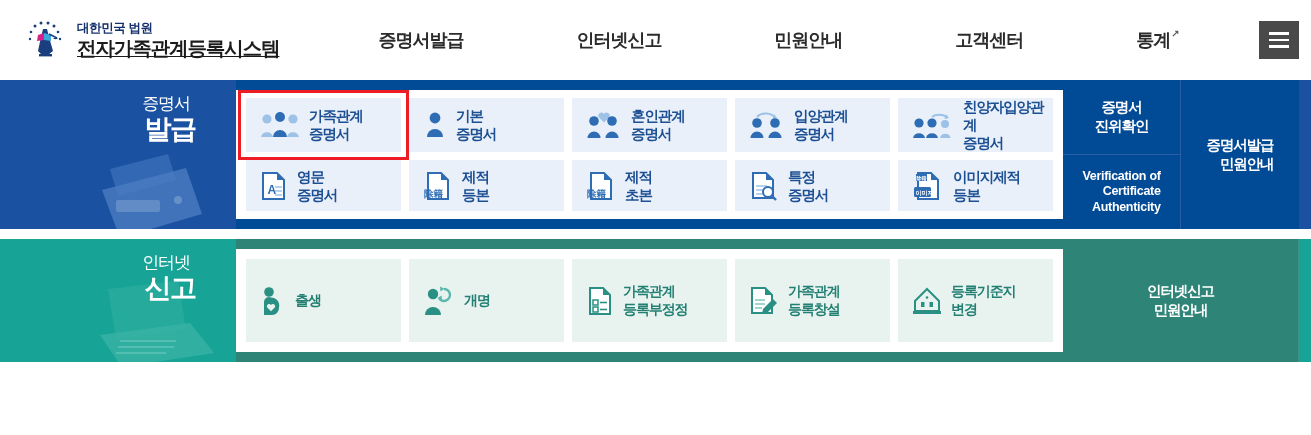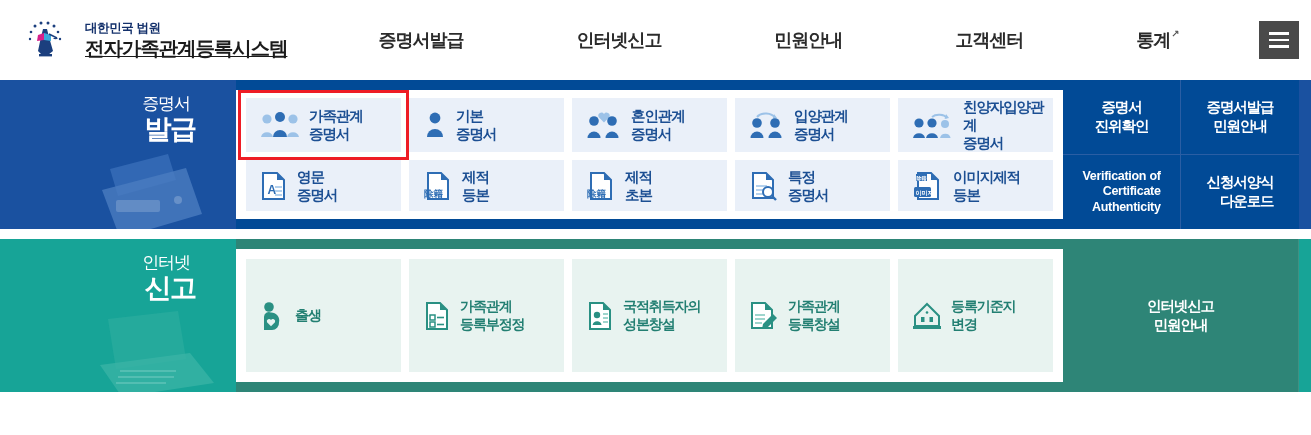--- a/index.html
+++ b/index.html
@@ -7,21 +7,21 @@
     width: 1311px; height: 435px;
     font-family: "Liberation Sans", "DejaVu Sans", sans-serif;
     background: #ffffff; overflow: hidden;
   }
 
   
   .header {
     height: 80px; display: flex; align-items: center;
     background: #ffffff; padding: 0 12px 0 22px;
   }
-  .logo-block { display: flex; align-items: center; gap: 17px; width: 300px; flex: none; }
+  .logo-block { display: flex; align-items: center; gap: 9px; width: 300px; flex: none; }
   .emblem { width: 46px; height: 46px; flex: none; }
   .logo-text { line-height: 1.15; }
   .logo-top {
     font-size: 12.5px; font-weight: bold; color: #13306b;
     letter-spacing: -0.4px; margin-bottom: 2px;
   }
   .logo-main {
     font-size: 19.5px; font-weight: bold; color: #1b1b1b;
     letter-spacing: -1.1px;
     text-decoration: underline;
@@ -36,21 +36,21 @@
   .menu-btn {
     width: 40px; height: 38px; background: #4a4a4a; flex: none;
     display: flex; flex-direction: column; align-items: center;
     justify-content: center; gap: 4px; cursor: pointer; margin-left: 14px;
   }
   .menu-btn span { display: block; width: 20px; height: 2.5px; background: #fff; }
 
   
   .section { display: flex; width: 1311px; }
   .sec-cert { background: #014a96; height: 149px; }
-  .sec-report { background: #2e8577; height: 153px; }
+  .sec-report { background: #2e8577; height: 123px; }
 
   .edge { width: 96px; flex: none; }
   .sec-cert .edge { background: #1a51a0; }
   .sec-report .edge { background: #17a497; }
 
   
   .title-panel {
     width: 140px; flex: none; position: relative; overflow: hidden;
     display: flex; flex-direction: column; align-items: center;
     padding-top: 12px;
@@ -324,22 +324,20 @@
     <div class="links-col">
       <div class="link-cell">증명서
 진위확인</div>
       <div class="link-cell en">Verification of
 Certificate
 Authenticity</div>
     </div>
     <div class="links-col">
       <div class="link-cell">증명서발급
 민원안내</div>
-      <div class="link-cell">신청서양식
-다운로드</div>
     </div>
   </div>
   <div class="rail"></div>
 </div>
 
 <div class="gap"></div>
 
 <div class="section sec-report">
   <div class="edge"></div>
 
@@ -360,49 +358,48 @@
         <span class="card-icon">
           <svg width="26" height="30" viewBox="0 0 26 30">
             <circle cx="9" cy="6" r="4.8" fill="#2a9083"></circle>
             <path d="M4 29 L4 16 a5 5 0 0 1 7-4.6 a8 8 0 0 1 8 10 a7 7 0 0 1-7 7.6 z" fill="#2a9083"></path>
             <path d="M11 19 a2.3 2.3 0 0 1 4 2.2 l-4 4 l-4-4 a2.3 2.3 0 0 1 4-2.2 z" fill="#e8f3f0"></path>
           </svg>
         </span>
         <span class="card-label">출생</span>
       </div>
 
+      <div class="card">
+        <span class="card-icon">
+          <svg width="32" height="30" viewBox="0 0 32 30">
+            <circle cx="10" cy="8" r="5.2" fill="#2a9083"></circle>
+            <path d="M2 29 a8 8 0 0 1 16 0 z" fill="#2a9083"></path>
+            <path d="M21 3 a6 6 0 1 1-5 9.4" stroke="#5cb8ac" stroke-width="2.3" fill="none"></path>
+            <path d="M17 0.4 l4.6 2.4 l-4.2 2.6 z" fill="#5cb8ac"></path>
+            <path d="M19 14.4 l-4.6-2.4 l4.2-2.6 z" fill="#5cb8ac"></path>
+          </svg>
+        </span>
+        <span class="card-label">개명</span>
+      </div>
 
       <div class="card">
         <span class="card-icon">
           <svg width="28" height="30" viewBox="0 0 28 30">
             <path d="M4 2 h13 l7 7 v19 h-20 z" fill="#fff" stroke="#2a9083" stroke-width="2"></path>
             <path d="M17 2 l7 7 h-7 z" fill="#2a9083"></path>
             <rect x="7" y="14" width="5" height="5" fill="none" stroke="#2a9083" stroke-width="1.5"></rect>
             <path d="M14 16.5 h7" stroke="#2a9083" stroke-width="1.6"></path>
             <rect x="7" y="21" width="5" height="5" fill="none" stroke="#2a9083" stroke-width="1.5"></rect>
             <path d="M14 23.5 h7" stroke="#2a9083" stroke-width="1.6"></path>
           </svg>
         </span>
         <span class="card-label">가족관계
 등록부정정</span>
       </div>
 
-      <div class="card">
-        <span class="card-icon">
-          <svg width="28" height="30" viewBox="0 0 28 30">
-            <path d="M4 2 h13 l7 7 v19 h-20 z" fill="#fff" stroke="#2a9083" stroke-width="2"></path>
-            <path d="M17 2 l7 7 h-7 z" fill="#2a9083"></path>
-            <circle cx="11" cy="14" r="3.2" fill="#2a9083"></circle>
-            <path d="M6.6 24 a4.6 4.6 0 0 1 9 0 z" fill="#2a9083"></path>
-            <path d="M17 13 h5 M17 17 h5 M17 21 h5" stroke="#7fc8bd" stroke-width="1.5"></path>
-          </svg>
-        </span>
-        <span class="card-label">국적취득자의
-성본창설</span>
-      </div>
 
       <div class="card">
         <span class="card-icon">
           <svg width="30" height="30" viewBox="0 0 30 30">
             <path d="M3 2 h13 l7 7 v18 h-20 z" fill="#fff" stroke="#2a9083" stroke-width="2"></path>
             <path d="M16 2 l7 7 h-7 z" fill="#2a9083"></path>
             <path d="M6 14 h10 M6 18 h10 M6 22 h7" stroke="#7fc8bd" stroke-width="1.6"></path>
             <path d="M24 13 l4 4 l-10 10 l-5 1 l1-5 z" fill="#2a9083"></path>
           </svg>
         </span>

